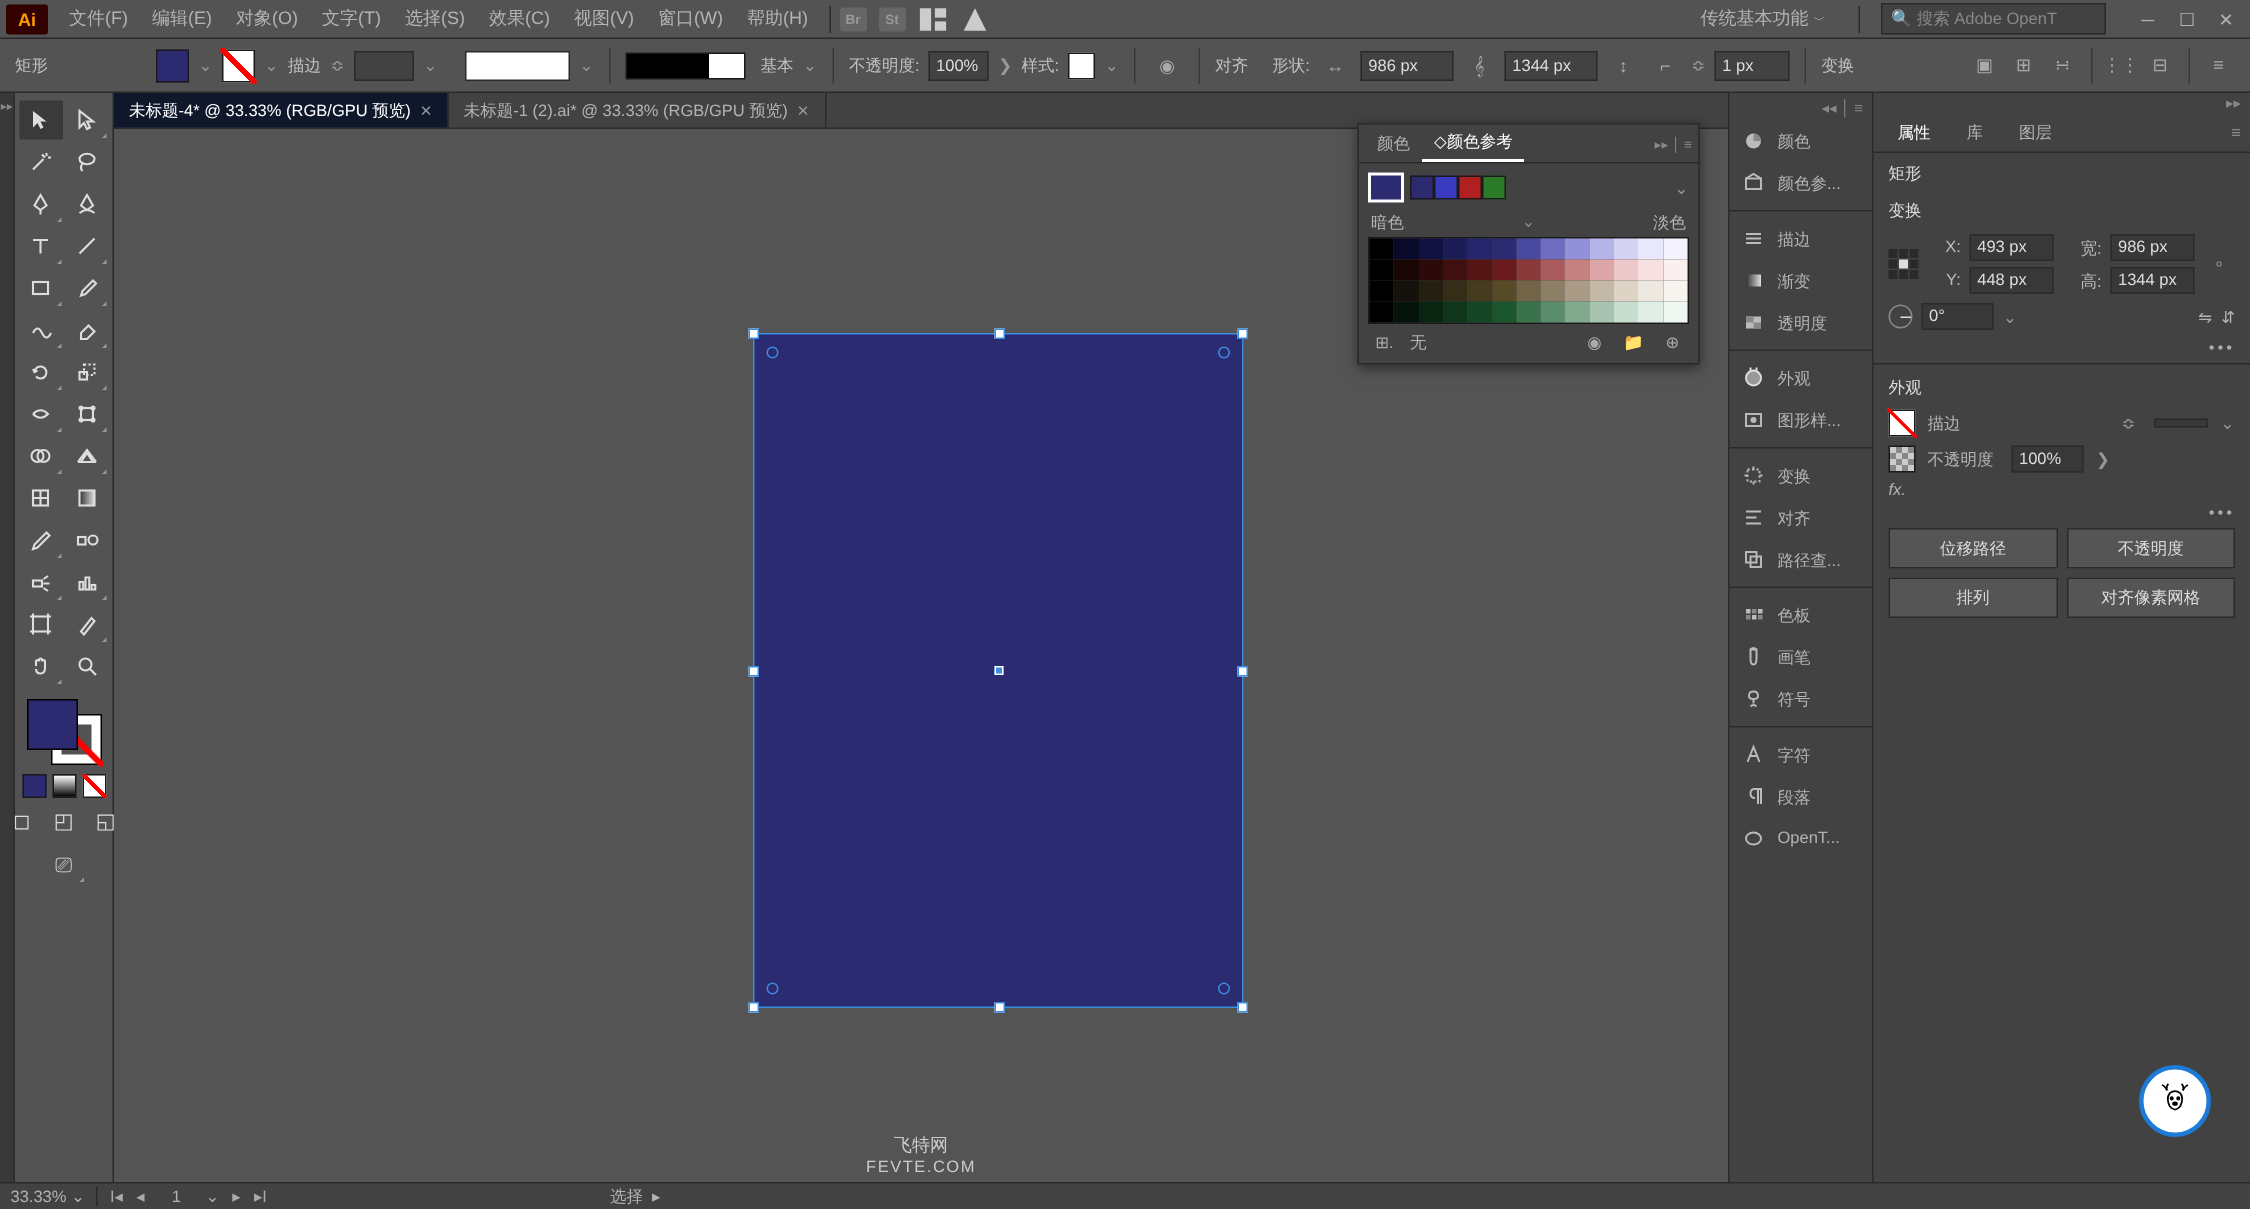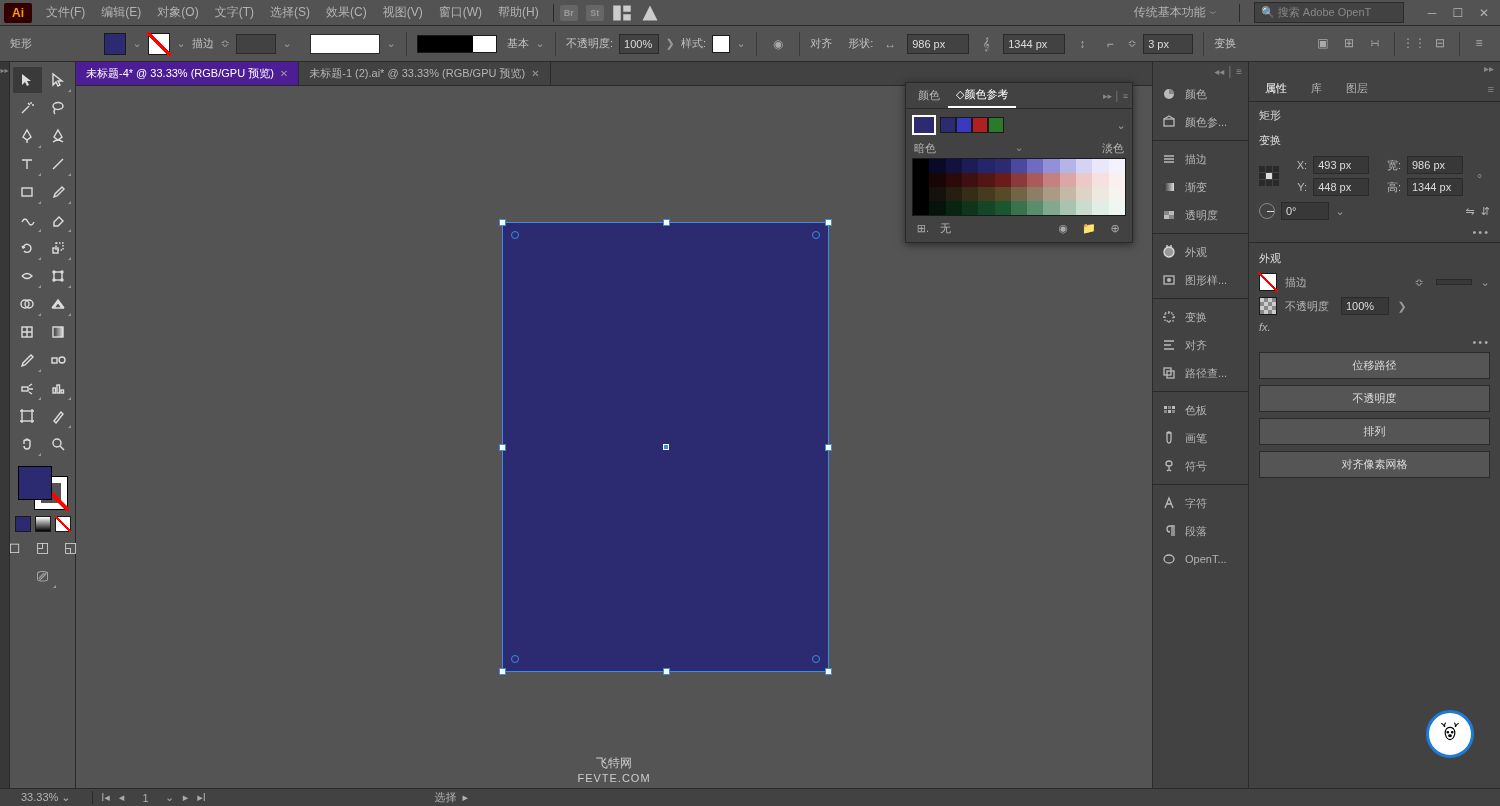--- a/index.html
+++ b/index.html
@@ -54,21 +54,21 @@
 .fs-stroke::after{content:"";position:absolute; inset:-2px; background:linear-gradient(to top right, transparent 45%, red 47%, red 53%, transparent 55%);}
 .mini-sw-row{display:flex; gap:4px; justify-content:center; margin-bottom:4px;}
 .mini-sw{width:16px;height:16px; border:1px solid #1a1a1a;}
 .below-tools{display:flex; flex-direction:column; align-items:center; gap:4px; margin-top:4px;}
 .screen-mode{display:flex; gap:4px; justify-content:center;}
 
 
 .doc-area{ flex:1; display:flex; flex-direction:column; position:relative; background:#4b4b4b;}
 .tabs { height:24px; background:#424242; display:flex; align-items:stretch; border-bottom:1px solid #2a2a2a;}
 .tab { display:flex; align-items:center; padding:0 10px; gap:6px; font-size:11px; border-right:1px solid #2a2a2a;}
-.tab.active{ background:#4c1d95; color:#fff;}
+.tab.active{ background:#0f172a; color:#fff;}
 .tab .close{ color:#999; font-size:10px;}
 .canvas-wrap{ flex:1; background:#545454; position:relative; overflow:hidden;}
 .rect{ position:absolute; left:426px; top:136px; width:327px; height:450px; background:#2c2a70; border:1px solid #3a8de0; }
 .handle{ position:absolute; width:7px; height:7px; background:#fff; border:1px solid #3a8de0;}
 .hn{top:-4px;} .hs{bottom:-4px;} .hw{left:-4px;} .he{right:-4px;}
 .hc{left:50%; margin-left:-3px;} .hm{top:50%; margin-top:-3px;}
 .hnw{top:-4px;left:-4px;} .hne{top:-4px;right:-4px;} .hsw{bottom:-4px;left:-4px;} .hse{bottom:-4px;right:-4px;}
 .corner-target{position:absolute; width:8px;height:8px;border:1px solid #3a8de0; border-radius:50%;}
 .ct-nw{top:8px;left:8px;} .ct-ne{top:8px;right:8px;} .ct-sw{bottom:8px;left:8px;} .ct-se{bottom:8px;right:8px;}
 .center-dot{position:absolute; left:50%;top:50%; width:6px;height:6px;margin:-3px; background:#3a8de0; border:1px solid #fff;}
@@ -122,27 +122,27 @@
 .flip-icons{margin-left:auto; display:flex; gap:6px;}
 .more-dots{ color:#aaa; text-align:right; padding:0 10px 4px; letter-spacing:2px;}
 .appear-row{display:flex; align-items:center; gap:8px; padding:3px 10px;}
 .appear-sw{width:18px;height:18px; border:1px solid #1a1a1a;}
 .appear-sw.navy{background:#2c2a70;}
 .appear-sw.none{background:#fff; position:relative;}
 .appear-sw.none::after{content:"";position:absolute;inset:-2px;background:linear-gradient(to top right, transparent 45%, red 47%, red 53%, transparent 55%);}
 .appear-sw.checker{background:repeating-conic-gradient(#888 0 25%, #ccc 0 50%) 0 0/8px 8px;}
 .opf{background:#383838; border:1px solid #2a2a2a; padding:2px 4px; width:48px; color:#ddd; margin-left:4px;}
 .quick-title{padding:8px 10px 6px; color:#ddd; border-top:1px solid #2a2a2a;}
-.quick-btns{ display:grid; grid-template-columns:1fr; gap:6px; padding:0 10px 8px;}
+.quick-btns{ display:grid; grid-template-columns:1fr 1fr; gap:6px; padding:0 10px 8px;}
 .quick-btns.one{grid-template-columns:1fr;}
 .qbtn{ background:#555; border:1px solid #2a2a2a; color:#ddd; padding:5px 0; text-align:center; font-size:11px;}
 
 
 .status{ position:absolute; left:0; right:0; bottom:0; height:18px; background:#424242; border-top:1px solid #2a2a2a; display:flex; align-items:center; font-size:11px;}
-.status .zoom{ padding:0 21px; border-right:1px solid #2a2a2a;}
+.status .zoom{ padding:0 7px; border-right:1px solid #2a2a2a;}
 .nav-btns{display:flex; align-items:center; gap:2px; padding:0 6px;}
 .nav-btn{width:14px; text-align:center; color:#aaa;}
 .artboard-num{width:30px; text-align:center;}
 .status .sel{ margin-left:220px;}
 .status .caret{margin-left:6px;}
 </style>
 </head>
 <body>
 
 <div class="menubar">
@@ -215,21 +215,21 @@
   <div class="ctrl-sep"></div>
   <span class="ctrl-label">对齐</span>
   <span class="ctrl-label" style="margin-left:10px">形状:</span>
   <span class="icon-btn">↔</span>
   <span class="num-field wide">986 px</span>
   <span class="icon-btn">𝄞</span>
   <span class="num-field wide">1344 px</span>
   <span class="icon-btn">↕</span>
   <span class="icon-btn">⌐</span>
   <span class="dd-caret">≎</span>
-  <span class="num-field" style="width:50px">3 px</span>
+  <span class="num-field" style="width:50px">1 px</span>
   <div class="ctrl-sep"></div>
   <span class="ctrl-label">变换</span>
   <div class="right-align-icons">
     <span class="icon-btn">▣</span>
     <span class="icon-btn">⊞</span>
     <span class="icon-btn">∺</span>
     <div class="ctrl-sep"></div>
     <span class="icon-btn">⋮⋮</span>
     <span class="icon-btn">⊟</span>
     <div class="ctrl-sep"></div>

